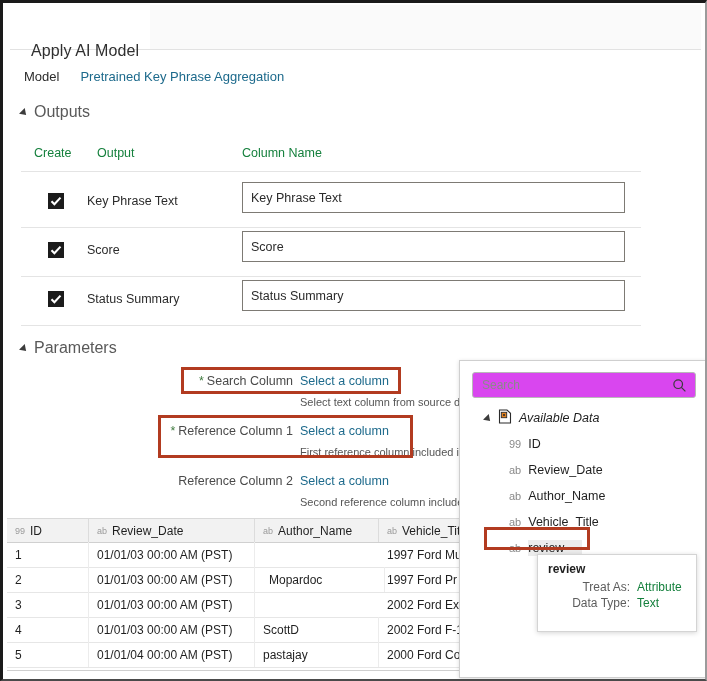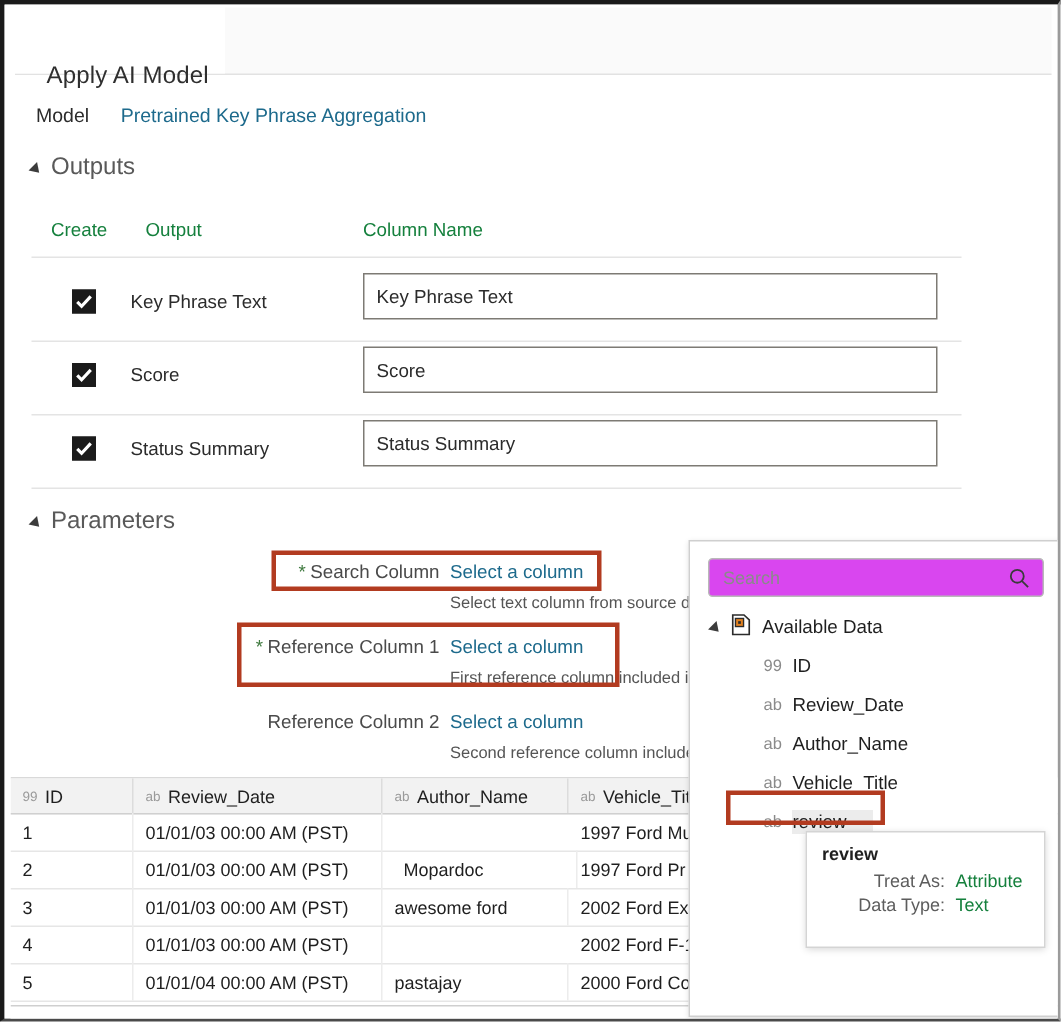--- a/index.html
+++ b/index.html
@@ -127,21 +127,21 @@
   .dd-search input{
     border:0;outline:0;background:transparent;
     font-family:"Liberation Sans",sans-serif;font-size:12px;color:#2b2b2b;
     padding-left:9px;width:185px;
   }
   .dd-search input::placeholder{color:#8a8a8a;}
   .mag{position:absolute;right:8px;top:5px;}
 
   .tree{position:absolute;left:0;top:44px;width:246px;}
   .tnode{position:relative;height:26px;display:flex;align-items:center;font-size:12.5px;color:#1f1f1f;cursor:pointer;}
-  .troot{padding-left:14px;gap:7px;}
+  .troot{padding-left:25px;gap:7px;font-style:italic;}
   .troot .tcaret{
     width:0;height:0;border-left:6px solid #3c3c3c;
     border-top:4px solid transparent;border-bottom:4px solid transparent;
     transform:rotate(45deg);margin-top:2px;
   }
   .tleaf{padding-left:49px;gap:7px;}
   .tleaf .tcode{font-size:11px;color:#8a8a8a;}
   .tleaf.sel .tlabel-wrap{background:#ececec;padding:1px 18px 1px 0;}
 
   .dd-tip{
@@ -277,26 +277,26 @@
     </div>
     <div class="grow" style="top:49px">
       <div class="gc" style="left:0;width:82px">2</div>
       <div class="gc" style="left:82px;width:166px">01/01/03 00:00 AM (PST)</div>
       <div class="gc" style="left:254px;width:124px">Mopardoc</div>
       <div class="gc" style="left:372px;width:170px">1997 Ford Pr</div>
     </div>
     <div class="grow" style="top:74px">
       <div class="gc" style="left:0;width:82px">3</div>
       <div class="gc" style="left:82px;width:166px">01/01/03 00:00 AM (PST)</div>
-      <div class="gc" style="left:248px;width:124px">awesome ford</div>
       <div class="gc" style="left:372px;width:170px">2002 Ford Ex</div>
     </div>
     <div class="grow" style="top:99px">
       <div class="gc" style="left:0;width:82px">4</div>
       <div class="gc" style="left:82px;width:166px">01/01/03 00:00 AM (PST)</div>
+      <div class="gc" style="left:248px;width:124px">ScottD</div>
       <div class="gc" style="left:372px;width:170px">2002 Ford F-1</div>
     </div>
     <div class="grow" style="top:124px">
       <div class="gc" style="left:0;width:82px">5</div>
       <div class="gc" style="left:82px;width:166px">01/01/04 00:00 AM (PST)</div>
       <div class="gc" style="left:248px;width:124px">pastajay</div>
       <div class="gc" style="left:372px;width:170px">2000 Ford Co</div>
     </div>
     <div class="grid-bottom"></div>
   </div>

